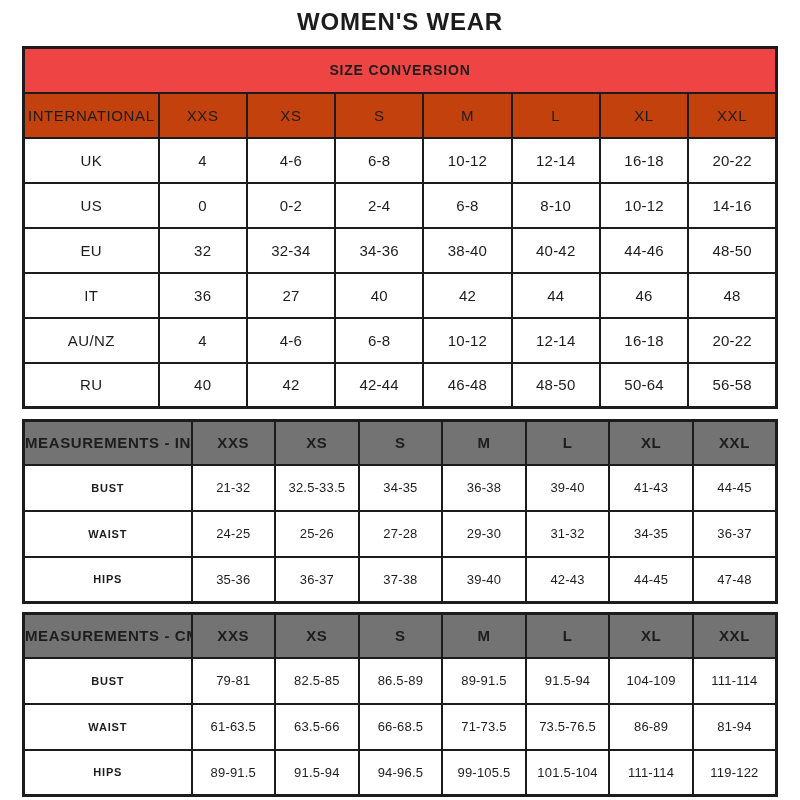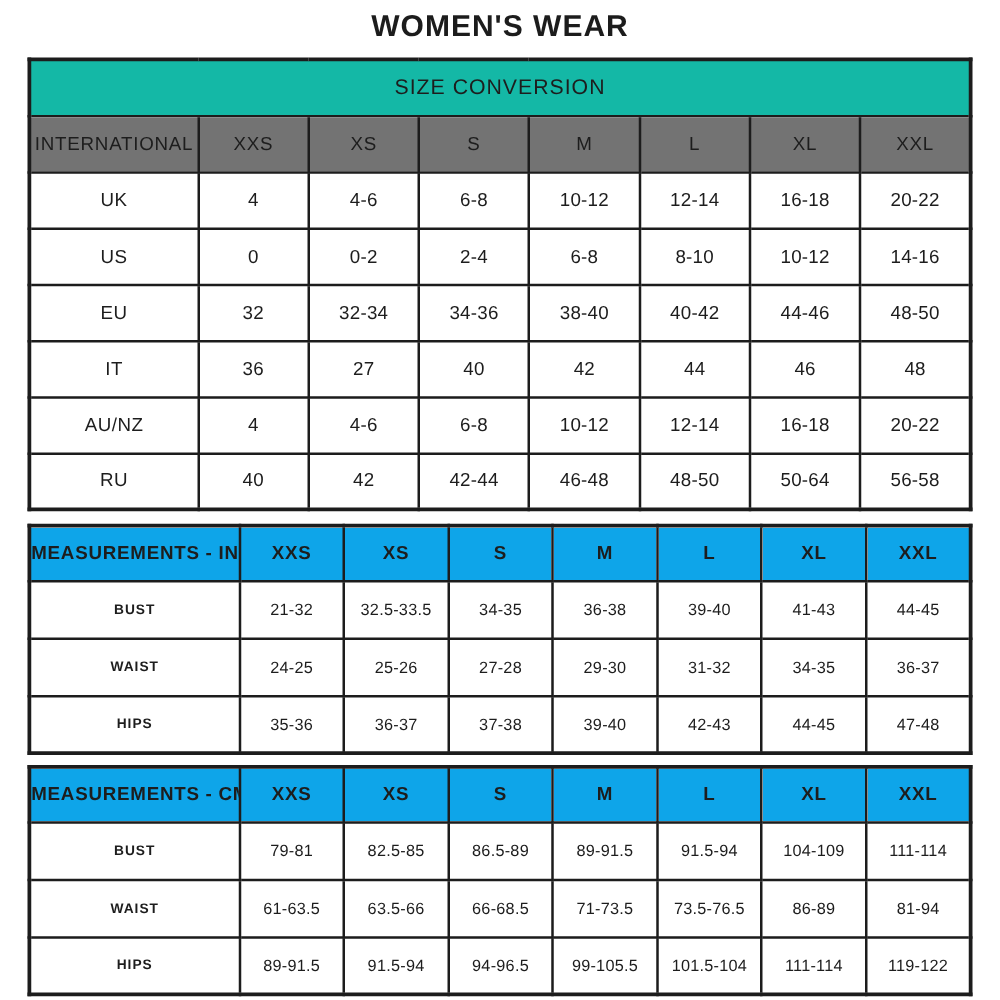--- a/index.html
+++ b/index.html
@@ -36,50 +36,50 @@
   }
   th, td {
     border: 2px solid #1c1c1c;
     text-align: center;
     vertical-align: middle;
     padding: 0;
     overflow: hidden;
     white-space: nowrap;
   }
   th.banner {
-    background: #14b8a6;
-    font-size: 17px;
-    font-weight: 400;
+    background: #ef4444;
+    font-size: 14px;
+    font-weight: 700;
     letter-spacing: 0.8px;
   }
   
   #t1 { margin-bottom: 10px; }
   #t1 tr { height: 45px; }
   #t1 tr.cols-row th {
-    background: #737373;
+    background: #c2410c;
     font-size: 15px;
     font-weight: 400;
     letter-spacing: 0.6px;
   }
   #t1 tr.data th {
     font-weight: 400;
     font-size: 15px;
     letter-spacing: 0.4px;
   }
   #t1 tr.data td {
     font-weight: 400;
     font-size: 15px;
     letter-spacing: 0.2px;
   }
   
   .meas { margin-bottom: 8px; }
   .meas tr.cols-row { height: 44px; }
   .meas tr.data { height: 46px; }
   .meas tr.cols-row th {
-    background: #0ea5e9;
+    background: #737373;
     font-size: 15px;
     font-weight: 700;
     letter-spacing: 0.6px;
   }
   .meas tr.data th {
     font-size: 11px;
     font-weight: 700;
     letter-spacing: 0.8px;
   }
   .meas tr.data td {

